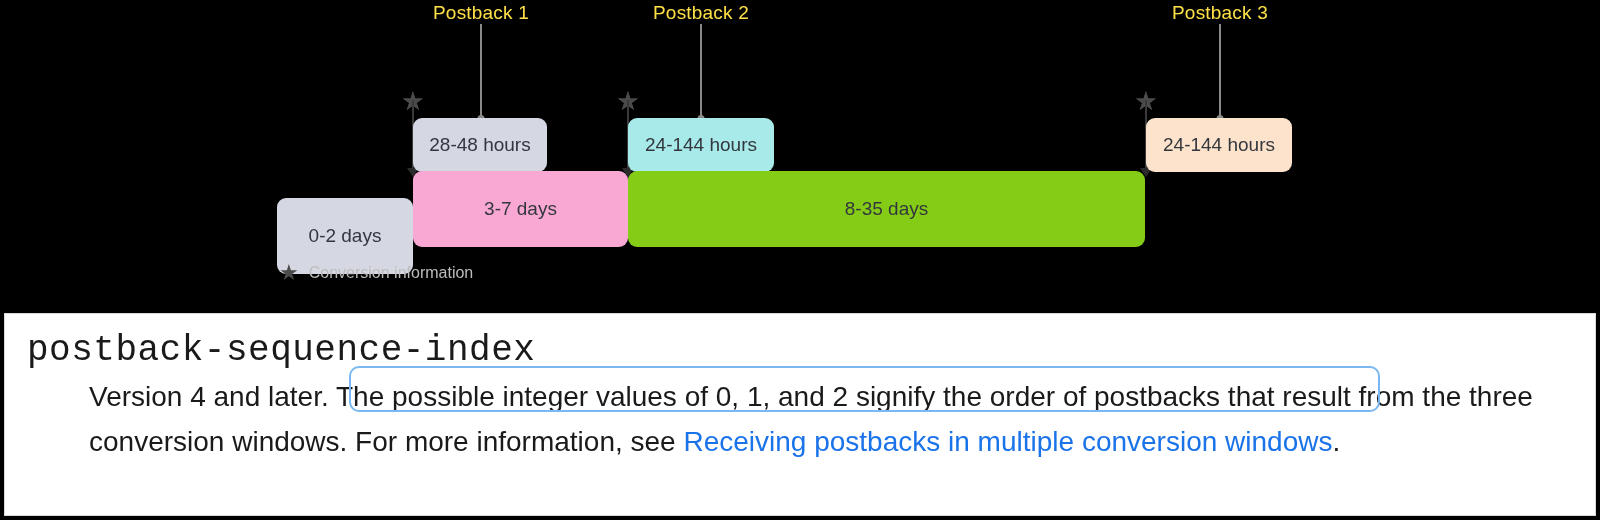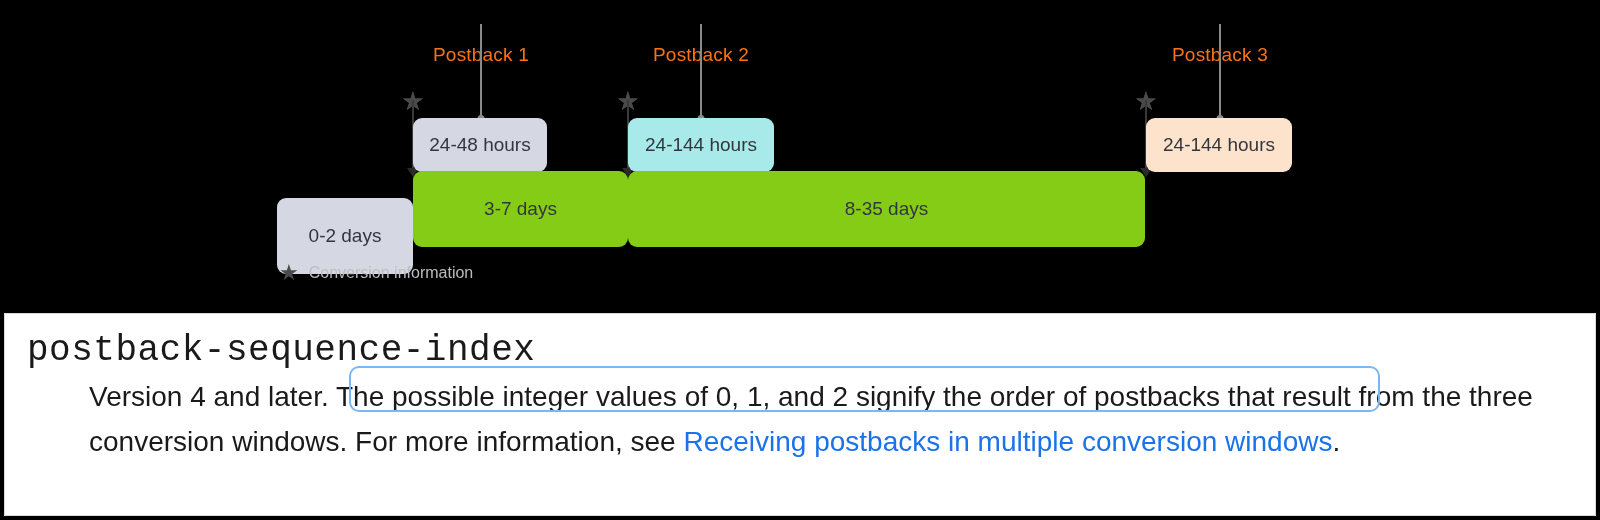--- a/index.html
+++ b/index.html
@@ -10,25 +10,24 @@
     overflow: hidden;
   }
   #root { position: relative; width: 1600px; height: 520px; background: #000; }
 
   
   .diagram { position: absolute; left: 0; top: 0; width: 1600px; height: 310px; }
 
   .pb-label {
     position: absolute;
     font-size: 19px;
-    color: #f97316;
+    color: #fde047;
     white-space: nowrap;
     transform: translateX(-50%);
     letter-spacing: .2px;
-    margin-top: 42px;
   }
 
   .conn-line { position: absolute; width: 2px; background: #8a8a8a; }
   .conn-dot {
     position: absolute; width: 7px; height: 7px; border-radius: 50%;
     background: #8a8a8a; transform: translateX(-50%);
   }
 
   .star {
     position: absolute;
@@ -126,34 +125,34 @@
         <div class="arrow-head" style="left: 413px; top: 168px;"></div>
         <div class="star" style="left: 628px; top: 88px;">★</div>
         <div class="arrow-line" style="left: 627px; top: 100px; height: 72px;"></div>
         <div class="arrow-head" style="left: 628px; top: 168px;"></div>
         <div class="star" style="left: 1146px; top: 88px;">★</div>
         <div class="arrow-line" style="left: 1145px; top: 100px; height: 72px;"></div>
         <div class="arrow-head" style="left: 1146px; top: 168px;"></div>
       </div>
     <div id="top-bars">
         <div class="bar bar-top" style="left: 413px; top: 118px; width: 134px; background: rgb(213, 215, 227);">
-          <span>24-48 hours</span>
+          <span>28-48 hours</span>
         </div>
         <div class="bar bar-top" style="left: 628px; top: 118px; width: 146px; background: rgb(168, 233, 233);">
           <span>24-144 hours</span>
         </div>
         <div class="bar bar-top" style="left: 1146px; top: 118px; width: 146px; background: rgb(253, 227, 204);">
           <span>24-144 hours</span>
         </div>
       </div>
     <div id="main-bars">
         <div class="bar bar-main" style="left: 277px; top: 171px; width: 136px; background: rgb(213, 215, 227); margin-top: 27px;">
           <span>0-2 days</span>
         </div>
-        <div class="bar bar-main" style="left: 413px; top: 171px; width: 215px; background: #84cc16;">
+        <div class="bar bar-main" style="left: 413px; top: 171px; width: 215px; background: #f9a8d4;">
           <span>3-7 days</span>
         </div>
         <div class="bar bar-main" style="left: 628px; top: 171px; width: 517px; background: #84cc16;">
           <span>8-35 days</span>
         </div>
       </div>
 
     <div class="legend" id="legend" style="left: 279px; top: 262px;">
       <span class="legend-star">★</span>
       <span class="legend-text">Conversion information</span>

